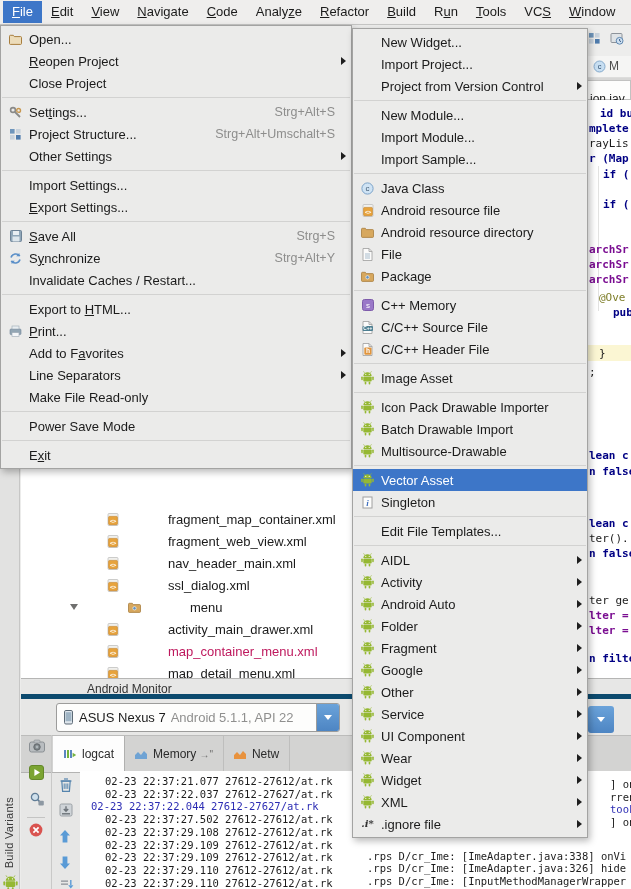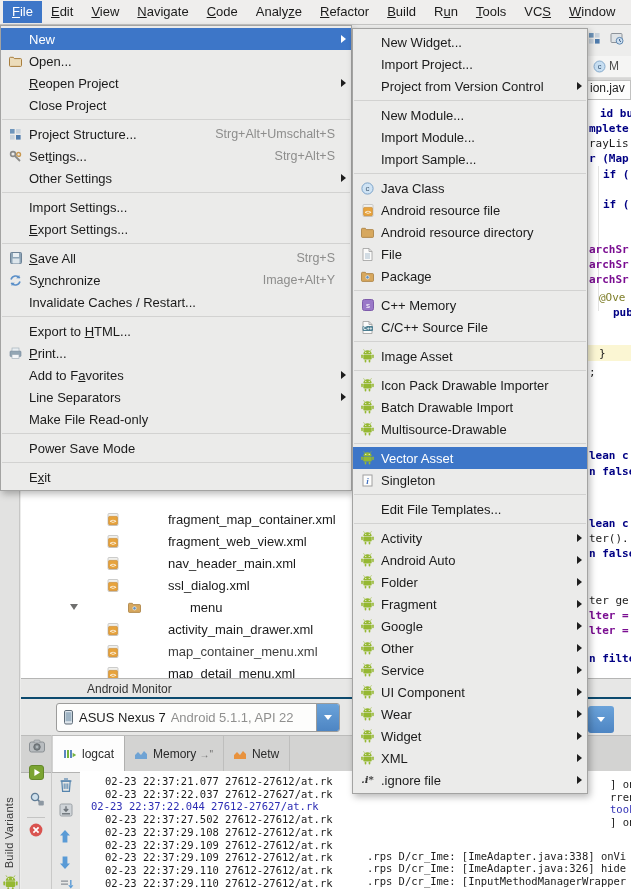--- a/index.html
+++ b/index.html
@@ -22,42 +22,42 @@
 
   
   .tree-panel{left:21px;top:25px;width:331px;height:653px;background:#fff;overflow:hidden;z-index:1;}
   .tree{margin-top:483px;}
   .tree-row{height:22px;display:flex;align-items:center;font-size:13px;color:#1b1b1b;white-space:nowrap;gap:44px;}
   .tree-row.lvl2{padding-left:86px;}
   .tree-row.lvl1{padding-left:49px;}
   .expander{width:0;height:0;border-top:6px solid #6f6f6e;border-left:4px solid transparent;
             border-right:4px solid transparent;margin-right:6px;}
   .tlabel{margin-left:5px;}
-  .tlabel.blue{color:#404040;}
+  .tlabel.blue{color:#be185d;}
 
   
   .ed-toolbar{left:352px;top:25px;width:279px;height:31px;background:#ededec;z-index:1;}
   .ed-toolbar .mi{position:absolute;top:7px;}
   .ed-breadcrumb{left:352px;top:56px;width:279px;height:22px;background:#f5f5f4;border-bottom:1px solid #dddddc;
                  font-size:12px;color:#4c4c4b;z-index:1;}
   .ed-breadcrumb .bc{position:absolute;top:3px;}
   .ed-tabstrip{left:352px;top:78px;width:279px;height:22px;background:#d7d7d6;border-bottom:1px solid #bfbfbe;z-index:1;}
   .ed-tab{position:absolute;left:230px;right:0;top:2px;bottom:0;background:#fdfdfc;border:1px solid #c2c2c1;
-          border-bottom:none;font-size:12px;color:#222;padding:0 0 0 7px;}
+          border-bottom:none;font-size:12px;color:#222;padding:11px 0 0 7px;}
   .ed-code{left:352px;top:100px;width:279px;height:578px;background:#fff;overflow:hidden;z-index:1;}
   .code-line{position:absolute;font-family:"DejaVu Sans Mono",monospace;font-size:11px;white-space:pre;color:#1a1a1a;}
   .code-line.kw{color:#000084;font-weight:bold;}
   .code-line.purple{color:#7a0d91;font-weight:bold;}
   .code-line.anno{color:#7f7f2a;}
   .code-hl{position:absolute;left:0;right:0;height:16px;background:#fbf6d3;}
   .guide{position:absolute;left:246px;top:66px;height:145px;border-left:1px solid #e2e2e1;}
 
   
   .monitor{left:21px;top:678px;right:0;bottom:0;background:#e7e7e6;border-top:1px solid #b5b5b4;z-index:1;}
-  .mon-header{position:absolute;left:0;right:0;top:0;height:20px;border-bottom:2px solid #0c4a6e;
+  .mon-header{position:absolute;left:0;right:0;top:0;height:20px;border-bottom:5px solid #0c4a6e;
               font-size:12px;color:#333;padding:3px 0 0 66px;box-sizing:border-box;}
   .device-combo{position:absolute;left:35px;top:24px;width:282px;height:27px;background:#fdfdfc;
                 border:1px solid #9c9c9b;border-radius:3px;display:flex;align-items:center;font-size:13px;}
   .device-combo .mi{margin:0 6px 0 7px;}
   .dev-name{color:#1c1c1c;white-space:nowrap;}
   .dev-os{color:#8f8f8e;margin-left:5px;white-space:nowrap;overflow:hidden;flex:1;}
   .combo-btn{width:22px;align-self:stretch;background:linear-gradient(#6ba3da,#4d85c3);
              border-left:1px solid #9c9c9b;border-radius:0 2px 2px 0;display:flex;align-items:center;justify-content:center;}
   .combo-btn .tri{width:0;height:0;border-top:5px solid #fff;border-left:4px solid transparent;border-right:4px solid transparent;}
   .tabs-row{position:absolute;left:0;right:0;top:56px;height:36px;background:#d3d3d2;
@@ -404,73 +404,68 @@
       <div class="log-line" style="top: 103.8px; left: 287px;">.rps D/cr_Ime: [InputMethodManagerWrapper</div>
       <div class="log-line" style="top: 116.2px; left: 287px;">.rps D/cr_Ime: [InputMethodManagerWrapper</div>
       <div class="log-line" style="top: 7px; left: 530px;">] onCr</div>
       <div class="log-line" style="top: 20px; left: 530px;">rrent</div>
       <div class="log-line blue" style="top: 32px; left: 530px;">took:</div>
       <div class="log-line" style="top: 45px; left: 530px;">] onCr</div>
     </div>
 </div>
 
 <div class="popup file-menu" id="file-menu">
-    <div class="menu-item selected">
-      <span class="ic-slot"></span>
-      <span class="mlabel">New</span>
-      <span class="arrow"></span>
-    </div>
     <div class="menu-item">
       <span class="ic-slot">
         <span class="mi">
           <svg width="13" height="11">
             <path d="M.5 2.2c0-.5.3-.9.8-.9h3l1 1.3h6.4c.5 0 .8.4.8.9v6c0 .5-.3.9-.8.9H1.3c-.5 0-.8-.4-.8-.9z" fill="#ecdcba" stroke="#a87e3e" stroke-width="1"></path>
           </svg>
         </span>
       </span>
       <span class="mlabel">Open...</span>
     </div>
     <div class="menu-item">
       <span class="ic-slot"></span>
       <span class="mlabel"><u>R</u>eopen Project</span>
       <span class="arrow"></span>
     </div>
     <div class="menu-item">
       <span class="ic-slot"></span>
       <span class="mlabel">Close Project</span>
     </div>
     <div class="menu-sep"></div>
+    <div class="menu-item">
+      <span class="ic-slot">
+        <span class="mi">
+          <svg width="13" height="13">
+            <circle cx="4" cy="4" r="2.4" fill="none" stroke="#8a8a88" stroke-width="1.6"></circle>
+            <path d="M6 6l5 5" stroke="#8a8a88" stroke-width="1.8"></path>
+            <circle cx="9.6" cy="4.4" r="1.9" fill="none" stroke="#c89850" stroke-width="1.4"></circle>
+          </svg>
+        </span>
+      </span>
+      <span class="mlabel">Set<u>t</u>ings...</span>
+      <span class="shortcut">Strg+Alt+S</span>
+    </div>
     <div class="menu-item">
       <span class="ic-slot">
         <span class="mi">
           <svg width="13" height="13">
             <rect x="1" y="1" width="4.6" height="4.6" fill="#6f96bc"></rect>
             <rect x="7" y="1" width="4.6" height="4.6" fill="#c8d2dc"></rect>
             <rect x="1" y="7" width="4.6" height="4.6" fill="#c8d2dc"></rect>
             <rect x="7" y="7" width="4.6" height="4.6" fill="#4f7bac"></rect>
           </svg>
         </span>
       </span>
       <span class="mlabel">Project Structure...</span>
       <span class="shortcut">Strg+Alt+Umschalt+S</span>
     </div>
     <div class="menu-item">
-      <span class="ic-slot">
-        <span class="mi">
-          <svg width="13" height="13">
-            <circle cx="4" cy="4" r="2.4" fill="none" stroke="#8a8a88" stroke-width="1.6"></circle>
-            <path d="M6 6l5 5" stroke="#8a8a88" stroke-width="1.8"></path>
-            <circle cx="9.6" cy="4.4" r="1.9" fill="none" stroke="#c89850" stroke-width="1.4"></circle>
-          </svg>
-        </span>
-      </span>
-      <span class="mlabel">Set<u>t</u>ings...</span>
-      <span class="shortcut">Strg+Alt+S</span>
-    </div>
-    <div class="menu-item">
       <span class="ic-slot"></span>
       <span class="mlabel">Other Settings</span>
       <span class="arrow"></span>
     </div>
     <div class="menu-sep"></div>
     <div class="menu-item">
       <span class="ic-slot"></span>
       <span class="mlabel">Import Settings...</span>
     </div>
     <div class="menu-item">
@@ -496,21 +491,21 @@
         <span class="mi">
           <svg width="13" height="13" viewBox="0 0 13 13">
             <path d="M10.8 4A5 5 0 0 0 2 5.5" fill="none" stroke="#5a8fc8" stroke-width="1.6"></path>
             <path d="M2.2 9a5 5 0 0 0 8.8-1.5" fill="none" stroke="#5a8fc8" stroke-width="1.6"></path>
             <path d="M10.4 1v3.2H7.2z" fill="#5a8fc8"></path>
             <path d="M2.6 12V8.8h3.2z" fill="#5a8fc8"></path>
           </svg>
         </span>
       </span>
       <span class="mlabel">S<u>y</u>nchronize</span>
-      <span class="shortcut">Image+Alt+Y</span>
+      <span class="shortcut">Strg+Alt+Y</span>
     </div>
     <div class="menu-item">
       <span class="ic-slot"></span>
       <span class="mlabel">Invalidate Caches / Restart...</span>
     </div>
     <div class="menu-sep"></div>
     <div class="menu-item">
       <span class="ic-slot"></span>
       <span class="mlabel">Export to <u>H</u>TML...</span>
     </div>
@@ -653,20 +648,33 @@
           <svg width="12" height="13">
             <path d="M1 .5h6l3 3v9H1z" fill="#fbfbfa" stroke="#9d9d9c" stroke-width=".8"></path>
             <path d="M7 .5v3h3" fill="none" stroke="#9d9d9c" stroke-width=".8"></path>
             <rect x=".5" y="5" width="10.5" height="5" rx="1" fill="#4d7f91"></rect>
             <text x="5.8" y="9" font-size="4.8" text-anchor="middle" fill="#fff" font-weight="bold" font-family="sans-serif">C++</text>
           </svg>
         </span>
       </span>
       <span class="mlabel">C/C++ Source File</span>
     </div>
+    <div class="menu-item">
+      <span class="ic-slot">
+        <span class="mi">
+          <svg width="12" height="13">
+            <path d="M1 .5h6l3 3v9H1z" fill="#fbfbfa" stroke="#9d9d9c" stroke-width=".8"></path>
+            <path d="M7 .5v3h3" fill="none" stroke="#9d9d9c" stroke-width=".8"></path>
+            <rect x="2.3" y="4.6" width="7.2" height="7.2" rx="1" fill="#e0943c"></rect>
+            <text x="5.9" y="10.4" font-size="6.6" text-anchor="middle" fill="#fff" font-weight="bold" font-family="sans-serif">h</text>
+          </svg>
+        </span>
+      </span>
+      <span class="mlabel">C/C++ Header File</span>
+    </div>
     <div class="menu-sep"></div>
     <div class="menu-item">
       <span class="ic-slot">
         <span class="mi">
           <svg width="13" height="14" viewBox="0 0 12 13">
             <g fill="#95b832">
               <path d="M3.2 1.6 2.4 .4" stroke="#95b832" stroke-width=".7"></path>
               <path d="M8.8 1.6 9.6 .4" stroke="#95b832" stroke-width=".7"></path>
               <path d="M6 1.2c2.2 0 3.8 1.6 3.9 3.4H2.1C2.2 2.8 3.8 1.2 6 1.2z"></path>
               <rect x="2.1" y="5.1" width="7.8" height="4.6" rx=".9"></rect>
@@ -797,20 +805,42 @@
               <rect x=".2" y="5.1" width="1.4" height="3.4" rx=".7"></rect>
               <rect x="10.4" y="5.1" width="1.4" height="3.4" rx=".7"></rect>
               <rect x="3.4" y="10" width="1.5" height="2.6" rx=".7"></rect>
               <rect x="7.1" y="10" width="1.5" height="2.6" rx=".7"></rect>
             </g>
             <circle cx="4.4" cy="3.1" r=".55" fill="#fff"></circle>
             <circle cx="7.6" cy="3.1" r=".55" fill="#fff"></circle>
           </svg>
         </span>
       </span>
+      <span class="mlabel">AIDL</span>
+      <span class="arrow"></span>
+    </div>
+    <div class="menu-item">
+      <span class="ic-slot">
+        <span class="mi">
+          <svg width="13" height="14" viewBox="0 0 12 13">
+            <g fill="#95b832">
+              <path d="M3.2 1.6 2.4 .4" stroke="#95b832" stroke-width=".7"></path>
+              <path d="M8.8 1.6 9.6 .4" stroke="#95b832" stroke-width=".7"></path>
+              <path d="M6 1.2c2.2 0 3.8 1.6 3.9 3.4H2.1C2.2 2.8 3.8 1.2 6 1.2z"></path>
+              <rect x="2.1" y="5.1" width="7.8" height="4.6" rx=".9"></rect>
+              <rect x=".2" y="5.1" width="1.4" height="3.4" rx=".7"></rect>
+              <rect x="10.4" y="5.1" width="1.4" height="3.4" rx=".7"></rect>
+              <rect x="3.4" y="10" width="1.5" height="2.6" rx=".7"></rect>
+              <rect x="7.1" y="10" width="1.5" height="2.6" rx=".7"></rect>
+            </g>
+            <circle cx="4.4" cy="3.1" r=".55" fill="#fff"></circle>
+            <circle cx="7.6" cy="3.1" r=".55" fill="#fff"></circle>
+          </svg>
+        </span>
+      </span>
       <span class="mlabel">Activity</span>
       <span class="arrow"></span>
     </div>
     <div class="menu-item">
       <span class="ic-slot">
         <span class="mi">
           <svg width="13" height="14" viewBox="0 0 12 13">
             <g fill="#95b832">
               <path d="M3.2 1.6 2.4 .4" stroke="#95b832" stroke-width=".7"></path>
               <path d="M8.8 1.6 9.6 .4" stroke="#95b832" stroke-width=".7"></path>

